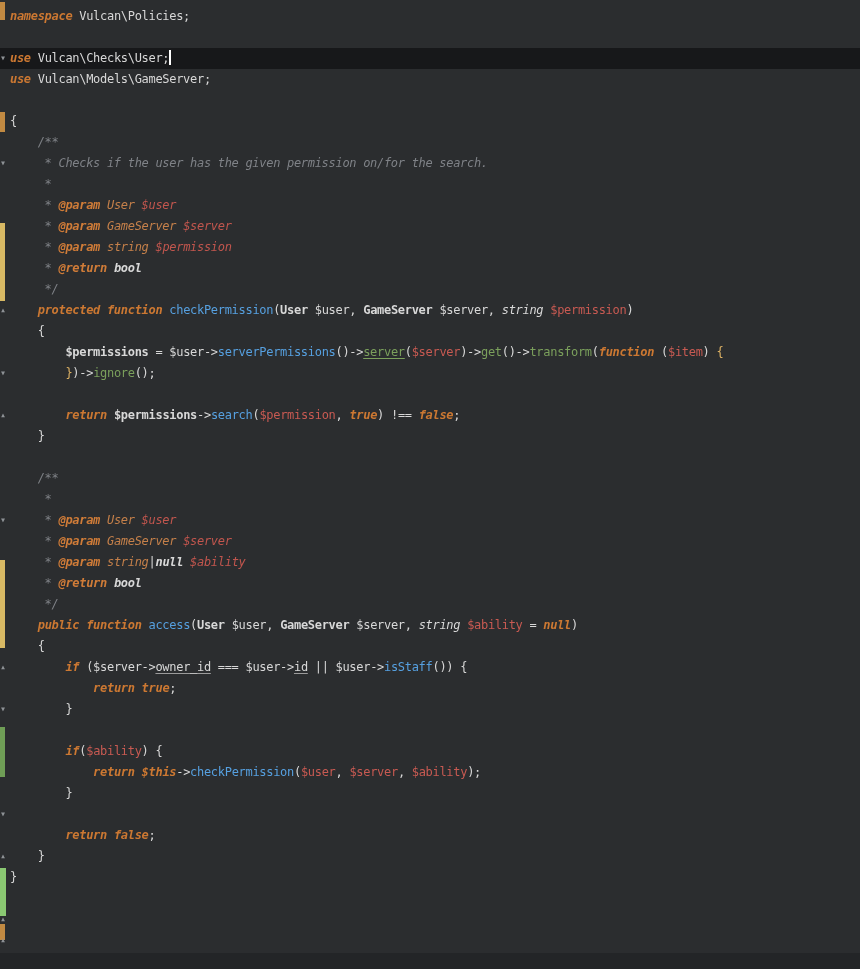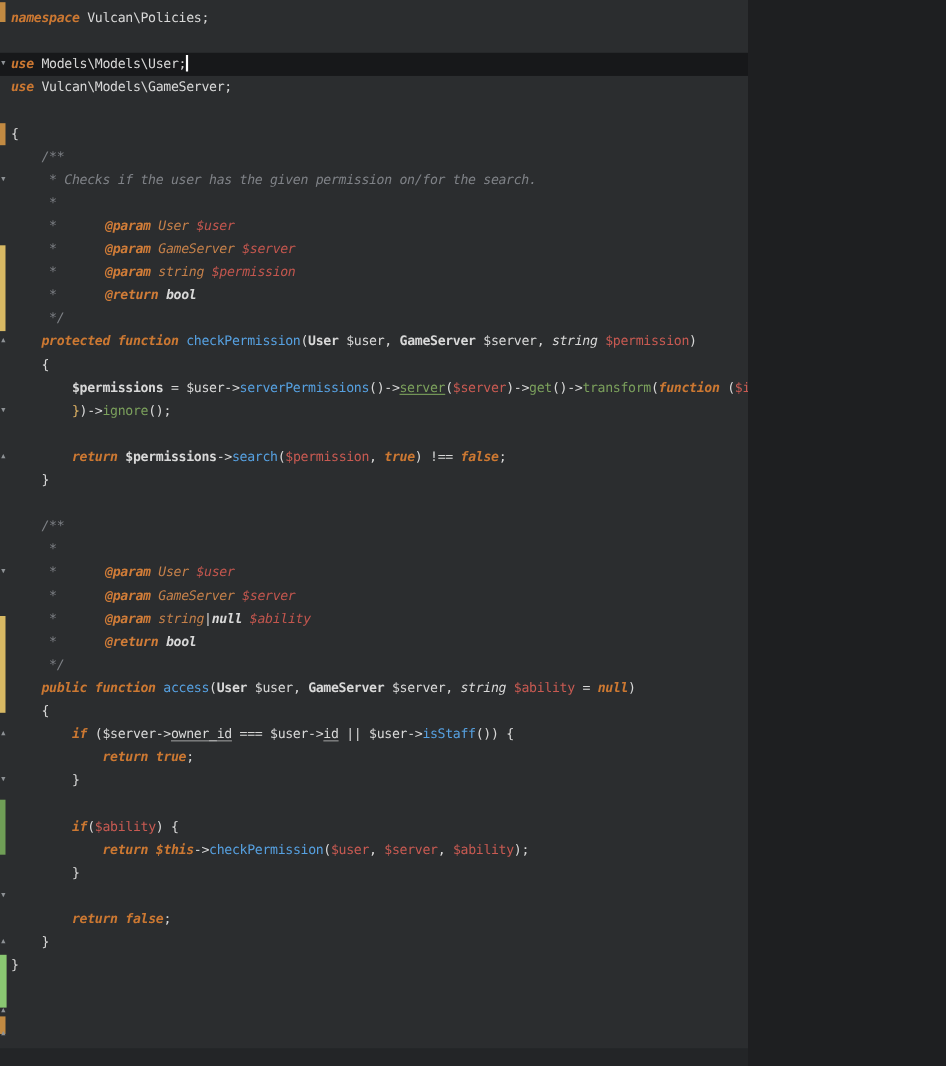--- a/index.html
+++ b/index.html
@@ -1,52 +1,52 @@
 <!DOCTYPE html>
 <html><head>
 <meta charset="utf-8">
 <style>
   html,body{margin:0;padding:0;background:#1e1f21;}
   .editor{
     position:relative;
-    width:680px;height:969px;
+    width:860px;height:969px;
     overflow:hidden;
     font-family:"DejaVu Sans Mono", monospace;
     font-size:12px;
     letter-spacing:-0.3px;
     background:#2b2d2f;
   }
   .lines{position:absolute;left:0;top:0;width:860px;padding-top:6px;z-index:1;}
   .line{height:21px;line-height:21px;padding-left:10px;white-space:pre;}
   .line.current{background:var(--current-line,#17181a);}
   
   .tok-kw{font-style:italic;font-weight:bold;}
   .tok-cmt{font-style:italic;}
-  .tok-tag{font-style:italic;font-weight:bold;margin-left:37px;}
+  .tok-tag{font-style:italic;font-weight:bold;}
   .tok-dtyp{font-style:italic;}
   .tok-dvar{font-style:italic;}
   .tok-dbool{font-style:italic;font-weight:bold;}
   .tok-pit{font-style:italic;}
   .tok-plb{font-weight:bold;}
   .tok-mgu{text-decoration:underline;text-underline-offset:2px;}
   .tok-unl{text-decoration:underline;text-decoration-color:#9b9b9b;text-underline-offset:2px;}
   .caret{display:inline-block;width:2px;height:15px;background:#ffffff;vertical-align:-3px;}
   .gutter-overlay{position:absolute;left:0;top:0;width:12px;height:969px;z-index:3;}
   .vcs-strip{position:absolute;left:0;}
   .fold{position:absolute;left:0;width:10px;color:#8e9296;font-size:10px;line-height:12px;cursor:pointer;font-style:normal;}
   .bottom-edge{position:absolute;left:0;bottom:0;width:860px;height:16px;background:#232527;z-index:2;}
 </style>
 <style>.tok-kw{color:#cc7832;}.tok-cls{color:#deb264;}.tok-fn{color:#56a0e0;}.tok-mg{color:#7ba05c;}.tok-mgu{color:#7ba05c;}.tok-vr{color:#c85a52;}.tok-pln{color:#d8d8d8;}.tok-plb{color:#d8d8d8;}.tok-pit{color:#d8d8d8;}.tok-unl{color:#d8d8d8;}.tok-cmt{color:#7f8287;}.tok-tag{color:#d07c38;}.tok-dtyp{color:#c5804a;}.tok-dvar{color:#c2564e;}.tok-dbool{color:#d8d8d8;}.tok-ylw{color:#deb264;}</style></head>
 <body>
 
 <div class="editor" style="background: rgb(43, 45, 47); --current-line: #17181a;">
   <div class="lines">
       <div class="line"><span class="tok-kw">namespace</span><span class="tok-pln"> Vulcan\Policies;</span></div>
       <div class="line"></div>
-      <div class="line current"><span class="tok-kw">use</span><span class="tok-pln"> Models\Models\User;</span><span class="caret" style="background: rgb(255, 255, 255);"></span></div>
+      <div class="line current"><span class="tok-kw">use</span><span class="tok-pln"> Vulcan\Checks\User;</span><span class="caret" style="background: rgb(255, 255, 255);"></span></div>
       <div class="line"><span class="tok-kw">use</span><span class="tok-pln"> Vulcan\Models\GameServer;</span></div>
       <div class="line"></div>
       <div class="line"><span class="tok-pln">{</span></div>
       <div class="line"><span class="tok-cmt">    /**</span></div>
       <div class="line"><span class="tok-cmt">     * Checks if the user has the given permission on/for the search.</span></div>
       <div class="line"><span class="tok-cmt">     *</span></div>
       <div class="line"><span class="tok-cmt">     * </span><span class="tok-tag">@param</span><span class="tok-dtyp"> User</span><span class="tok-dvar"> $user</span></div>
       <div class="line"><span class="tok-cmt">     * </span><span class="tok-tag">@param</span><span class="tok-dtyp"> GameServer</span><span class="tok-dvar"> $server</span></div>
       <div class="line"><span class="tok-cmt">     * </span><span class="tok-tag">@param</span><span class="tok-dtyp"> string</span><span class="tok-dvar"> $permission</span></div>
       <div class="line"><span class="tok-cmt">     * </span><span class="tok-tag">@return</span><span class="tok-dbool"> bool</span></div>

